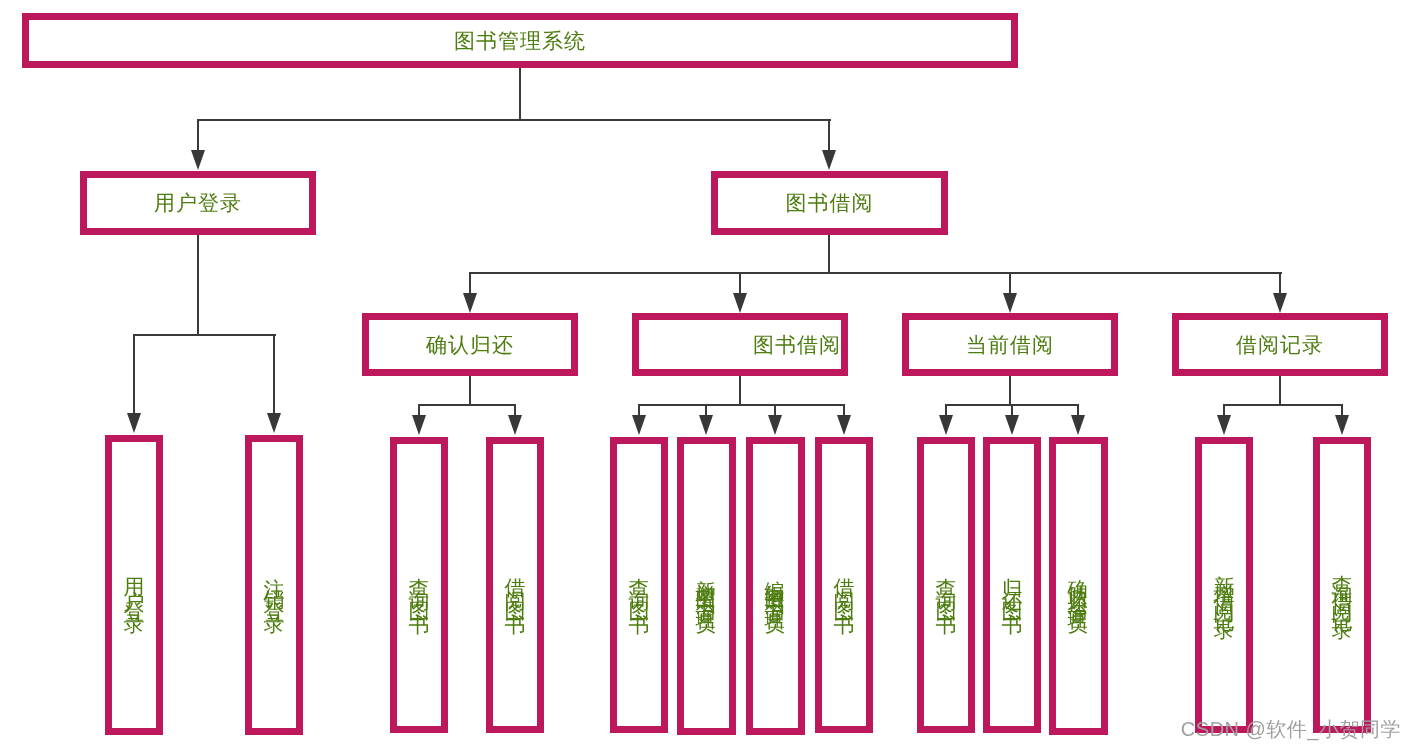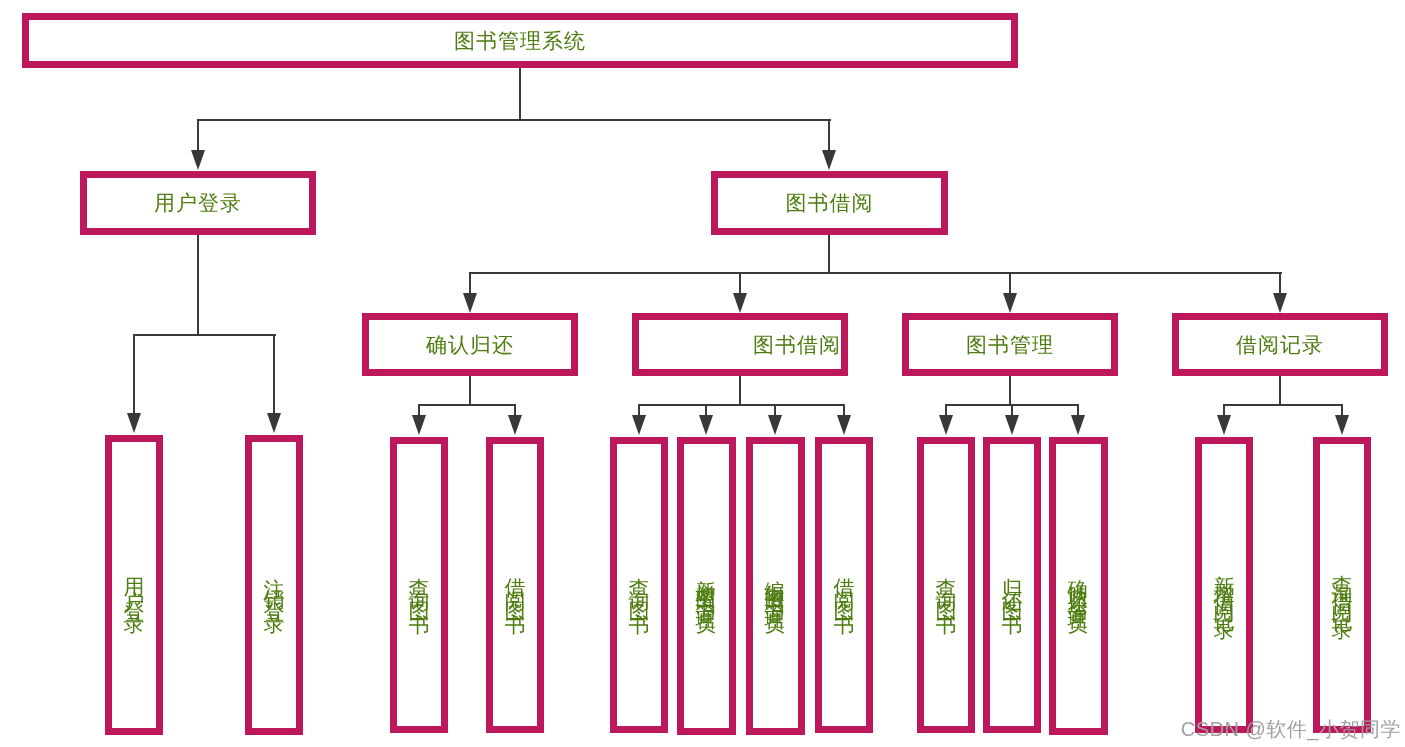--- a/index.html
+++ b/index.html
@@ -127,21 +127,21 @@
 
   <div class="box" style="left:362px;top:313px;width:216px;height:63px;">
     <span>确认归还</span>
   </div>
 
   <div class="box" style="left:632px;top:313px;width:216px;height:63px;justify-content:flex-end;">
     <span>图书借阅</span>
   </div>
 
   <div class="box" style="left:902px;top:313px;width:216px;height:63px;">
-    <span>图书管理</span>
+    <span>当前借阅</span>
   </div>
 
   <div class="box" style="left:1172px;top:313px;width:216px;height:63px;text-align:center;">
     <span>借阅记录</span>
   </div>
 
   <div class="box" style="left:105px;top:435px;width:58px;height:300px;">
     <span class="vlabel vt4">用户登录</span>
   </div>
 

